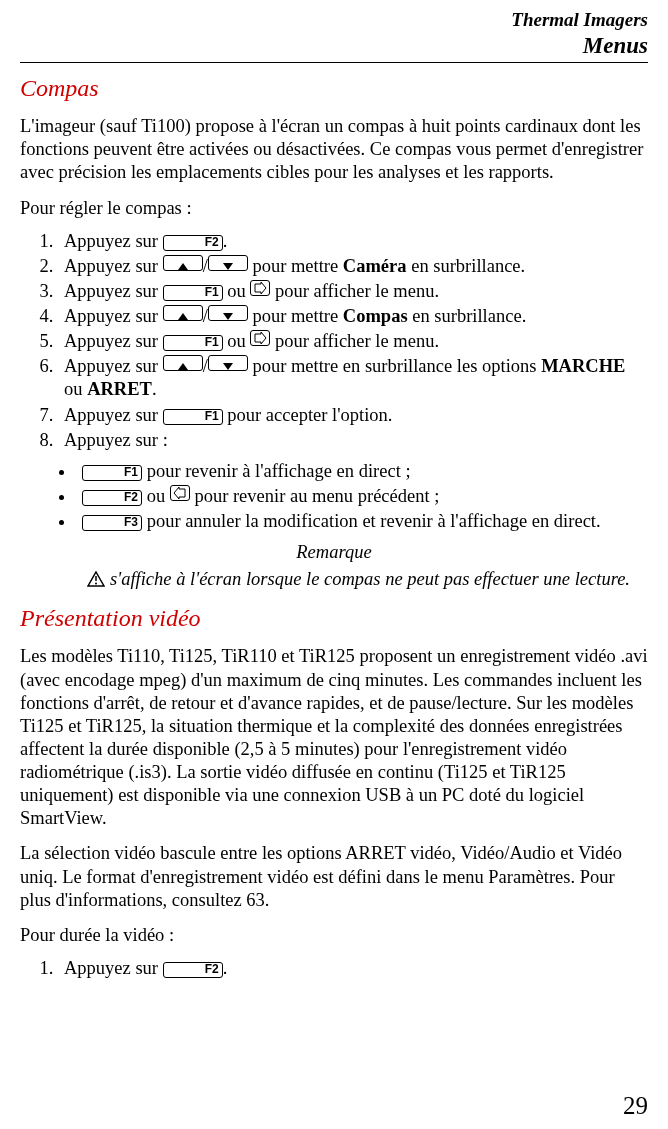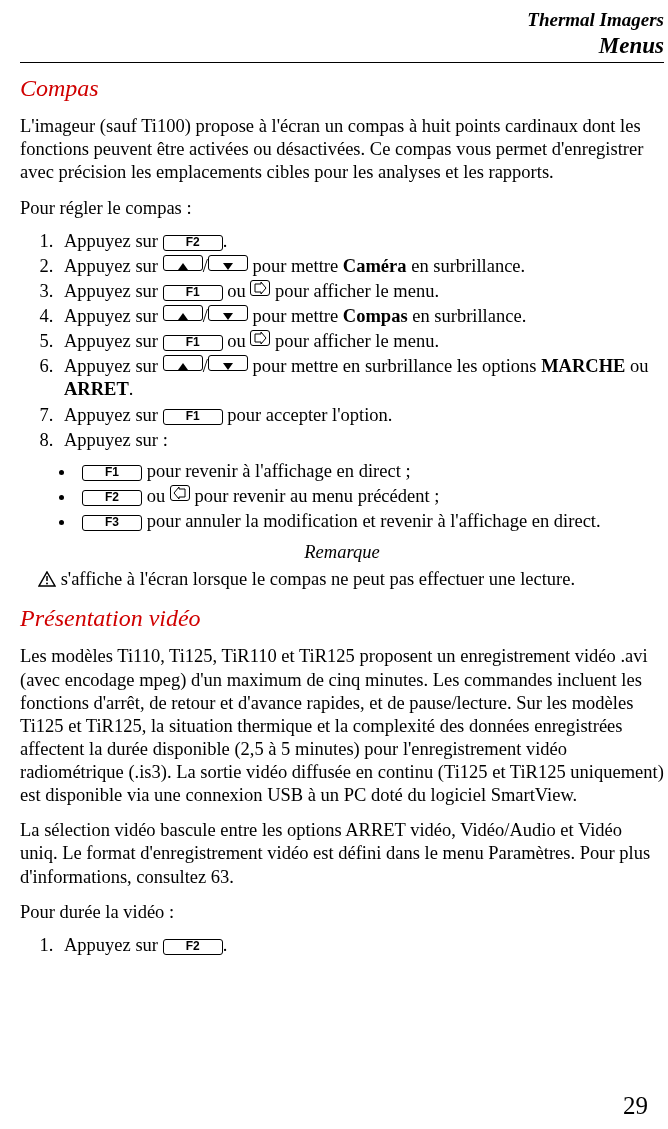--- a/index.html
+++ b/index.html
@@ -9,21 +9,21 @@
     font-family: "Times New Roman", Times, serif;
     font-size: 18.5px;
     line-height: 1.25;
     color: #000;
     background: #fff;
   }
   .page {
     width: 668px;
     height: 1129px;
     box-sizing: border-box;
-    padding: 10px 4px 10px 20px;
+    padding: 10px 20px 10px 20px;
     position: relative;
   }
   .header {
     text-align: right;
     font-style: italic;
     font-weight: bold;
     font-size: 19px;
     line-height: 1.1;
     margin-bottom: 2px;
   }
@@ -64,37 +64,39 @@
     padding-left: 6px;
     margin: 2px 0;
   }
   .bold { font-weight: bold; }
   .remarque {
     text-align: center;
     font-style: italic;
     margin: 6px 0 4px 0;
   }
   .note {
+    font-style: italic;
     margin: 0 18px 10px 18px;
+    text-align: right;
   }
   .key {
     display: inline-block;
     border: 1.2px solid #000;
     border-radius: 3px;
     padding: 0px 3px 0px 3px;
     vertical-align: 1px;
     line-height: 1;
     box-sizing: border-box;
   }
   .key-fn {
     font-family: Arial, Helvetica, sans-serif;
     font-size: 12px;
     font-weight: bold;
     width: 60px;
-    text-align: center;
+    text-align: right;
     height: 16px;
   }
   .key-arrow {
     width: 40px;
     height: 16px;
     text-align: center;
     position: relative;
   }
   .key-side {
     width: 20px;

